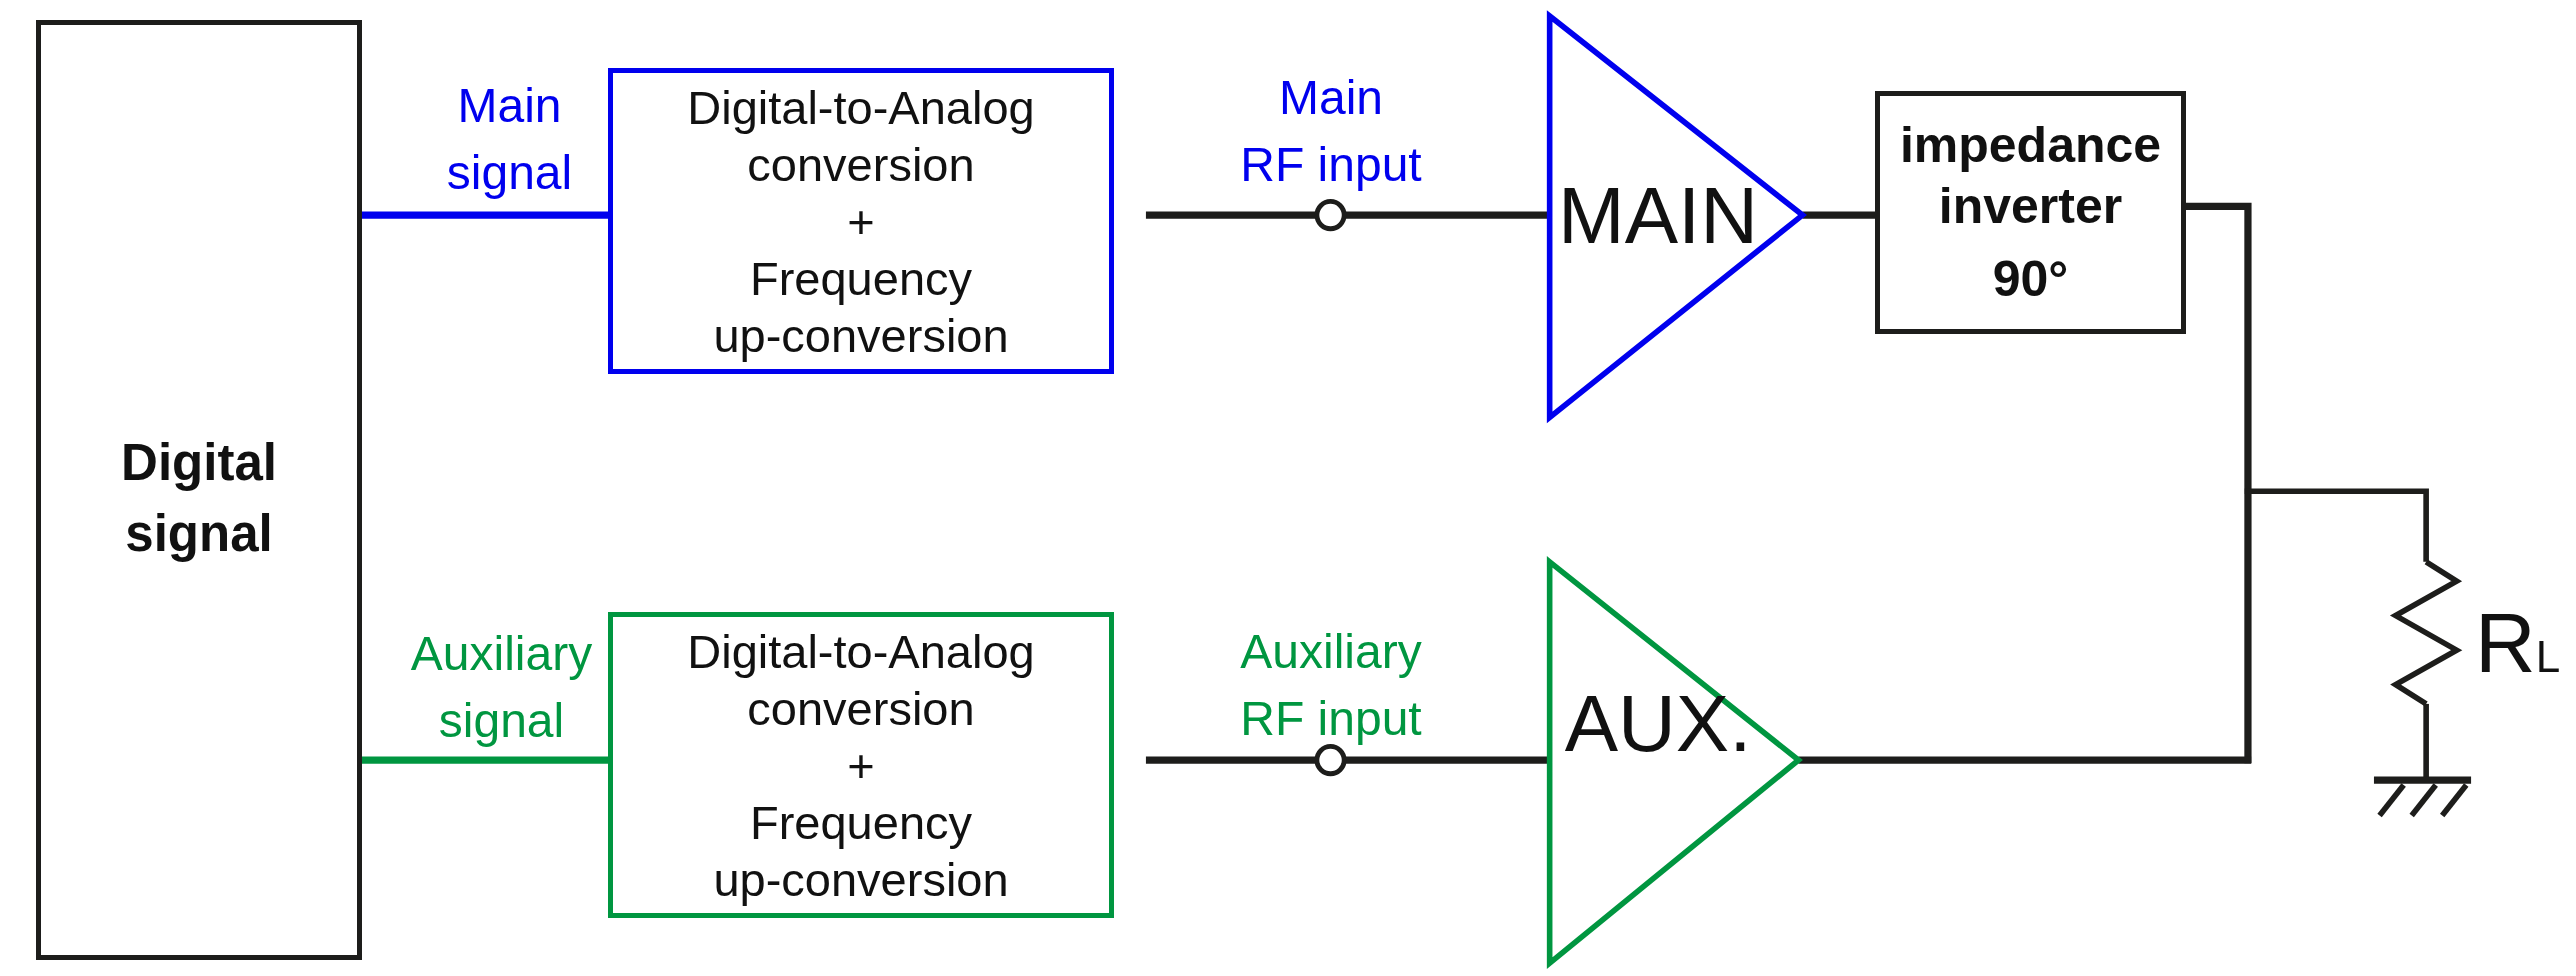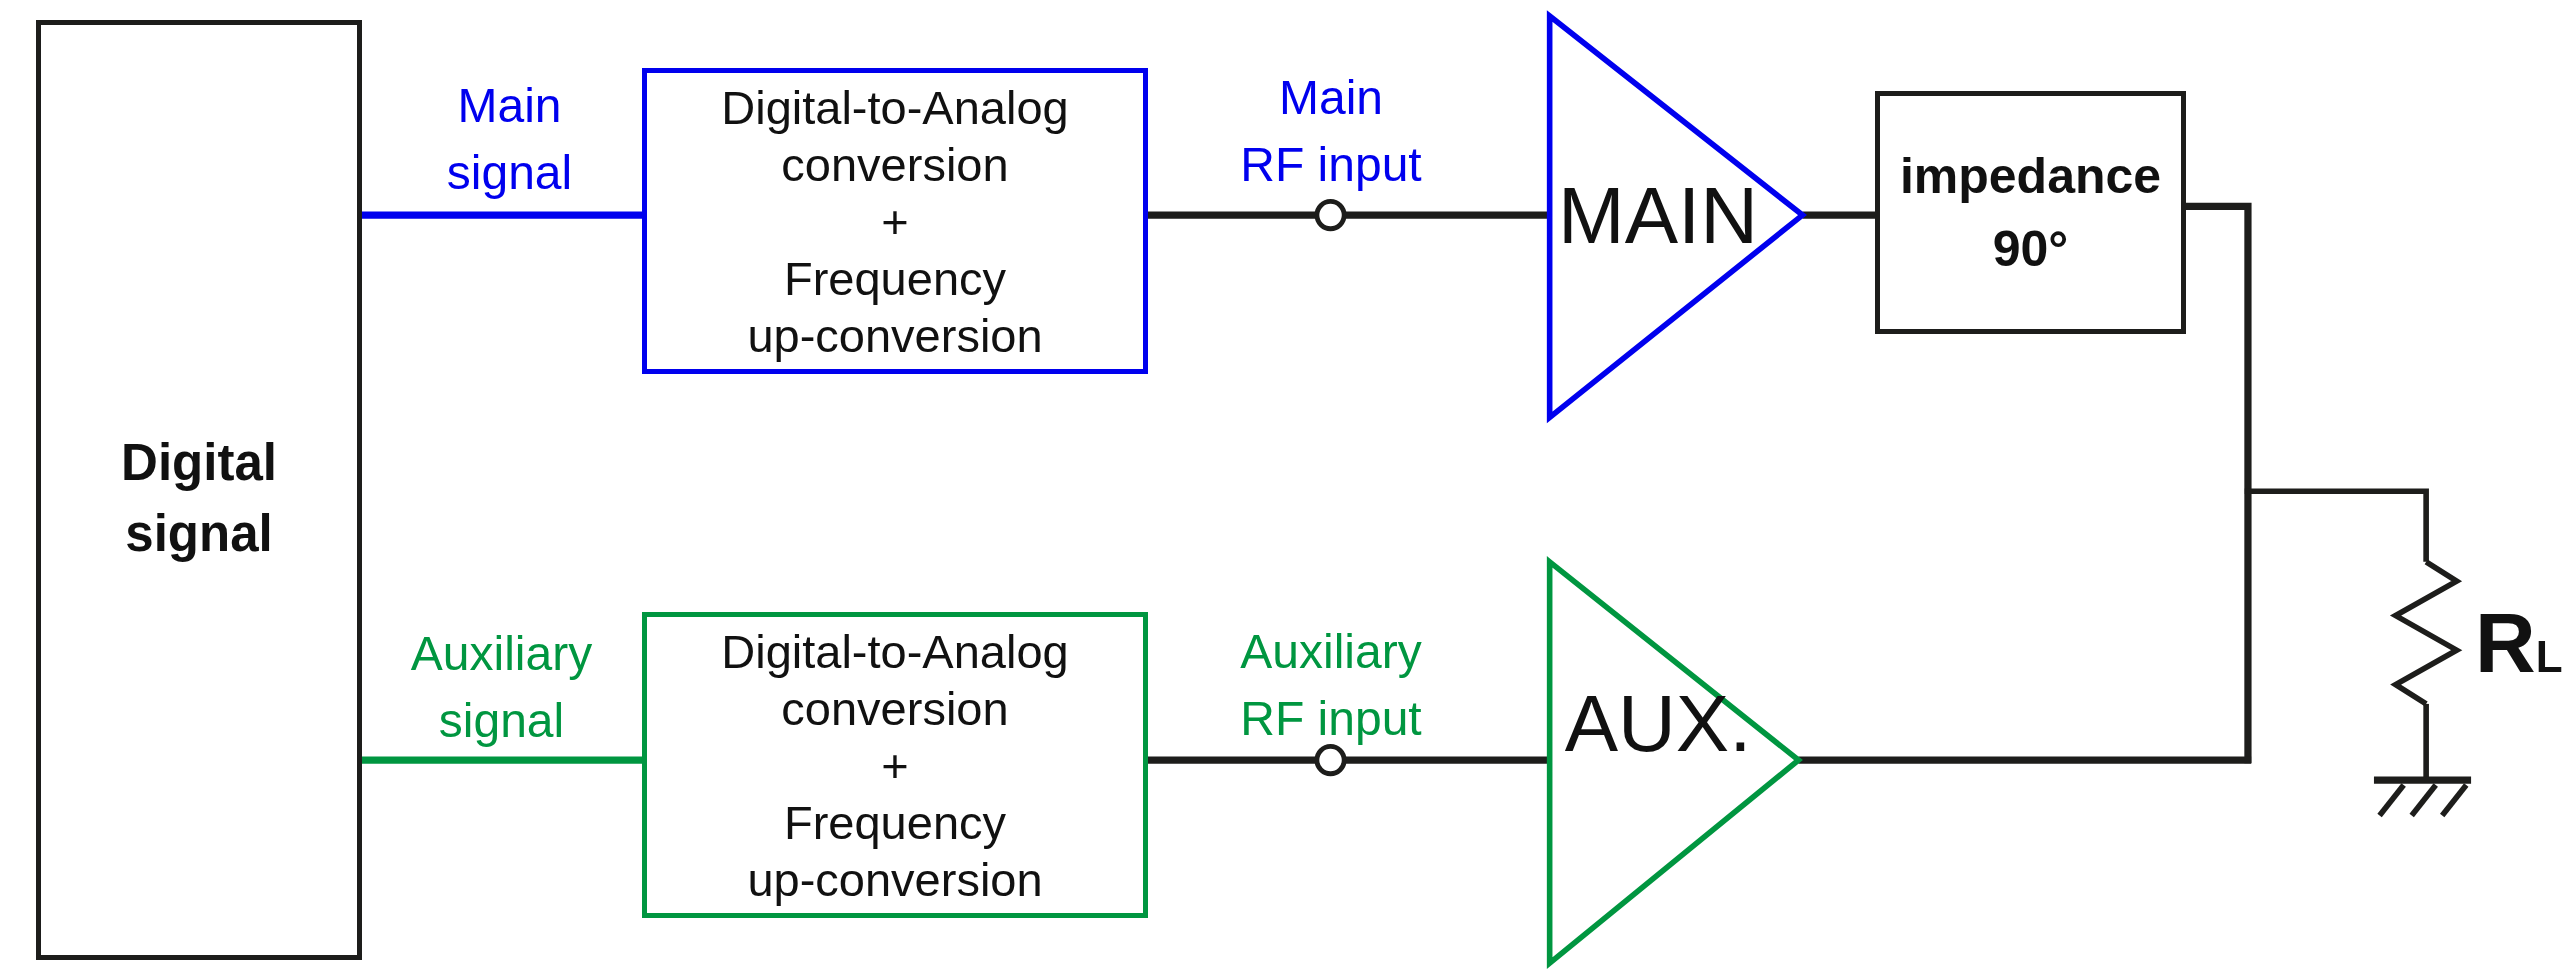--- a/index.html
+++ b/index.html
@@ -63,21 +63,21 @@
   .dsp {
     left: 36px; top: 20px;
     width: 326px; height: 940px;
     border-width: 5.6px;
     font-size: 51px;
     line-height: 71px;
     padding-top: 16px;
     font-weight: bold;
   }
   .dac {
-    left: 642px;
+    left: 608px;
     width: 506px; height: 306px;
     border-width: 5.6px;
     font-size: 47px;
     line-height: 57px;
   }
   .dac-main { top: 68px;  border-color: var(--color-main); }
   .dac-aux  { top: 612px; border-color: var(--color-aux); }
   .inverter {
     left: 1875px; top: 91px;
     width: 311px; height: 243px;
@@ -111,21 +111,20 @@
   }
   .amp-main-label { left: 1539px; top: 173px; }
   .amp-aux-label  { left: 1539px; top: 681px; }
   .rl-label {
     position: absolute;
     left: 2475px; top: 601px;
     font-size: 84px;
     line-height: 1;
     color: var(--color-text);
     white-space: nowrap;
-    font-weight: bold;
   }
   .rl-label .sub { font-size: 44px; }
 </style>
 </head>
 <body>
 
 <div class="canvas">
 
   <svg class="wires" viewBox="0 0 3208 1216">
 
@@ -170,20 +169,21 @@
   <div class="box dac dac-aux">
     <div class="line">Digital-to-Analog</div>
     <div class="line">conversion</div>
     <div class="line">+</div>
     <div class="line">Frequency</div>
     <div class="line">up-conversion</div>
   </div>
 
   <div class="box inverter">
     <div class="line">impedance</div>
+    <div class="line">inverter</div>
     <div class="line">90°</div>
   </div>
 
   <div class="label c-main lbl-main-signal">
     <div>Main</div>
     <div>signal</div>
   </div>
 
   <div class="label c-main lbl-main-rf">
     <div>Main</div>

